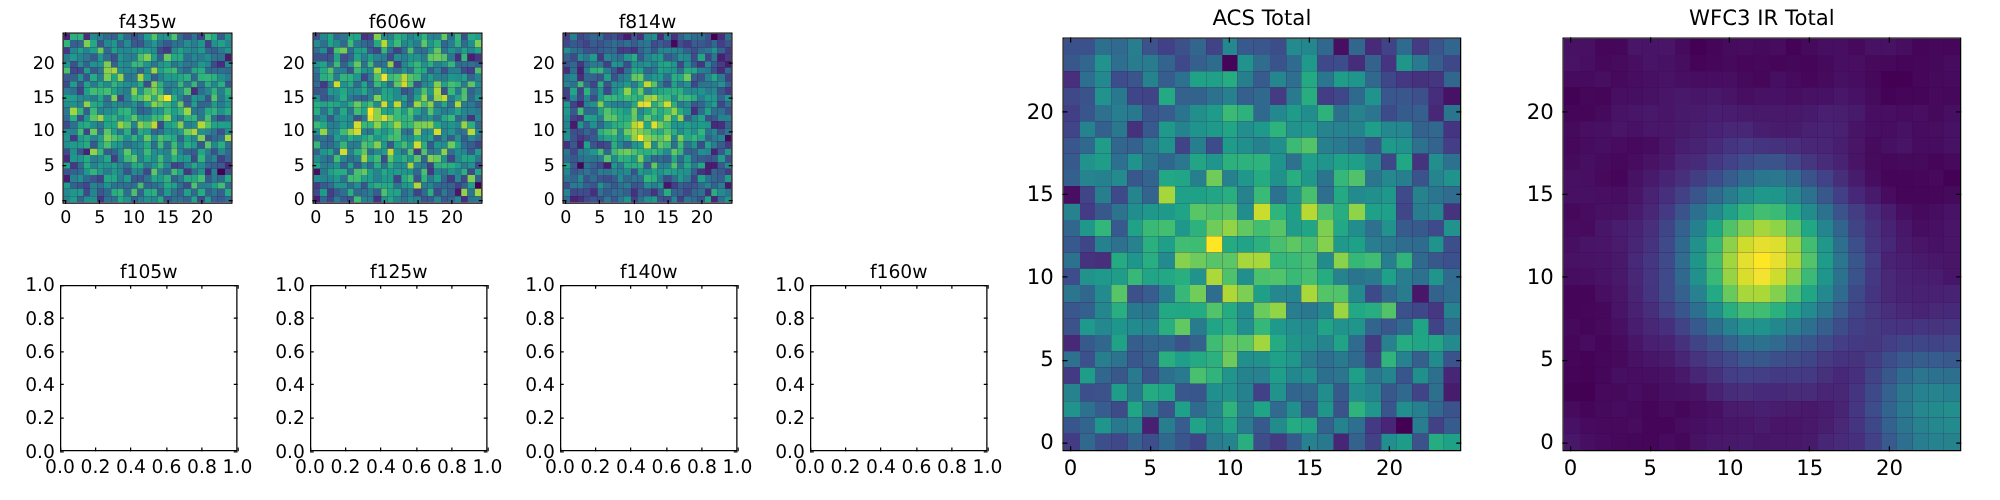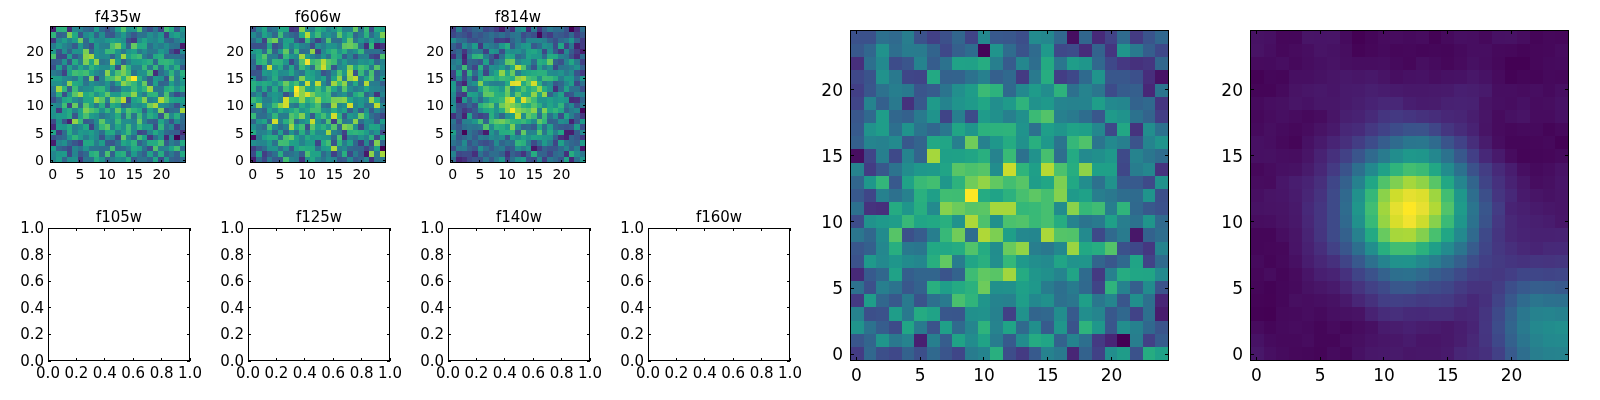--- a/index.html
+++ b/index.html
@@ -2227,20 +2227,21 @@
       <span class="tick-mark" style="left: 139px; top: 74.7px; width: 3px; height: 1px;"></span>
       <span class="tick-label ylabel-tick" style="top: 75.2px;">0.6</span>
       <span class="tick-mark" style="left: 0px; top: 48.1px; width: 3px; height: 1px;"></span>
       <span class="tick-mark" style="left: 139px; top: 48.1px; width: 3px; height: 1px;"></span>
       <span class="tick-label ylabel-tick" style="top: 48.6px;">0.8</span>
       <span class="tick-mark" style="left: 0px; top: 21.5px; width: 3px; height: 1px;"></span>
       <span class="tick-mark" style="left: 139px; top: 21.5px; width: 3px; height: 1px;"></span>
       <span class="tick-label ylabel-tick" style="top: 22px;">1.0</span>
     </div>
     <div class="panel large-panel" style="left: 850px; top: 2px; width: 319px; height: 387px;">
+      <div class="panel-title">ACS Total</div>
       <div class="axes-box" style="width: 319px; height: 331px; top: 28px;">
         <div class="heatmap" style="grid-template-columns: repeat(25, 1fr); grid-template-rows: repeat(25, 1fr);">
           <i style="background: rgb(59, 81, 139);"></i>
           <i style="background: rgb(59, 81, 139);"></i>
           <i style="background: rgb(45, 112, 142);"></i>
           <i style="background: rgb(48, 106, 142);"></i>
           <i style="background: rgb(40, 126, 142);"></i>
           <i style="background: rgb(59, 82, 139);"></i>
           <i style="background: rgb(66, 64, 134);"></i>
           <i style="background: rgb(60, 80, 138);"></i>
@@ -2888,20 +2889,21 @@
       <span class="tick-mark" style="left: 315px; top: 219.48px; width: 4px; height: 1px;"></span>
       <span class="tick-label ylabel-tick" style="top: 219.98px;">10</span>
       <span class="tick-mark" style="left: 0px; top: 153.28px; width: 4px; height: 1px;"></span>
       <span class="tick-mark" style="left: 315px; top: 153.28px; width: 4px; height: 1px;"></span>
       <span class="tick-label ylabel-tick" style="top: 153.78px;">15</span>
       <span class="tick-mark" style="left: 0px; top: 87.08px; width: 4px; height: 1px;"></span>
       <span class="tick-mark" style="left: 315px; top: 87.08px; width: 4px; height: 1px;"></span>
       <span class="tick-label ylabel-tick" style="top: 87.58px;">20</span>
     </div>
     <div class="panel large-panel" style="left: 1250px; top: 2px; width: 319px; height: 387px;">
+      <div class="panel-title">WFC3 IR Total</div>
       <div class="axes-box" style="width: 319px; height: 331px; top: 28px;">
         <div class="heatmap" style="grid-template-columns: repeat(25, 1fr); grid-template-rows: repeat(25, 1fr);">
           <i style="background: rgb(71, 18, 100);"></i>
           <i style="background: rgb(71, 16, 99);"></i>
           <i style="background: rgb(70, 7, 90);"></i>
           <i style="background: rgb(69, 7, 90);"></i>
           <i style="background: rgb(72, 21, 103);"></i>
           <i style="background: rgb(72, 20, 103);"></i>
           <i style="background: rgb(72, 21, 103);"></i>
           <i style="background: rgb(70, 11, 94);"></i>

